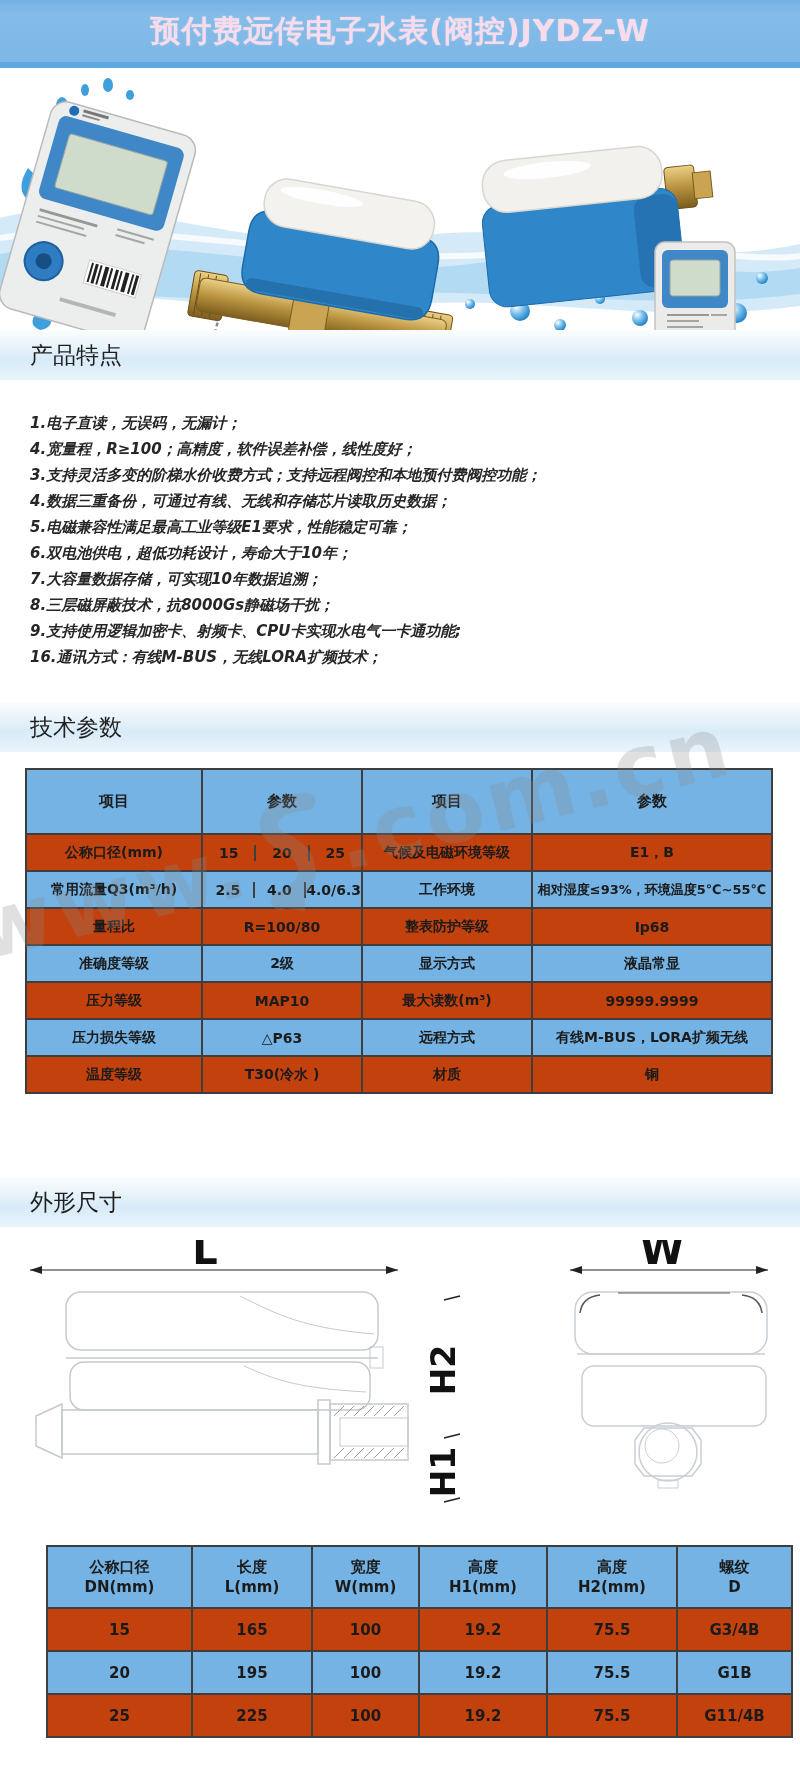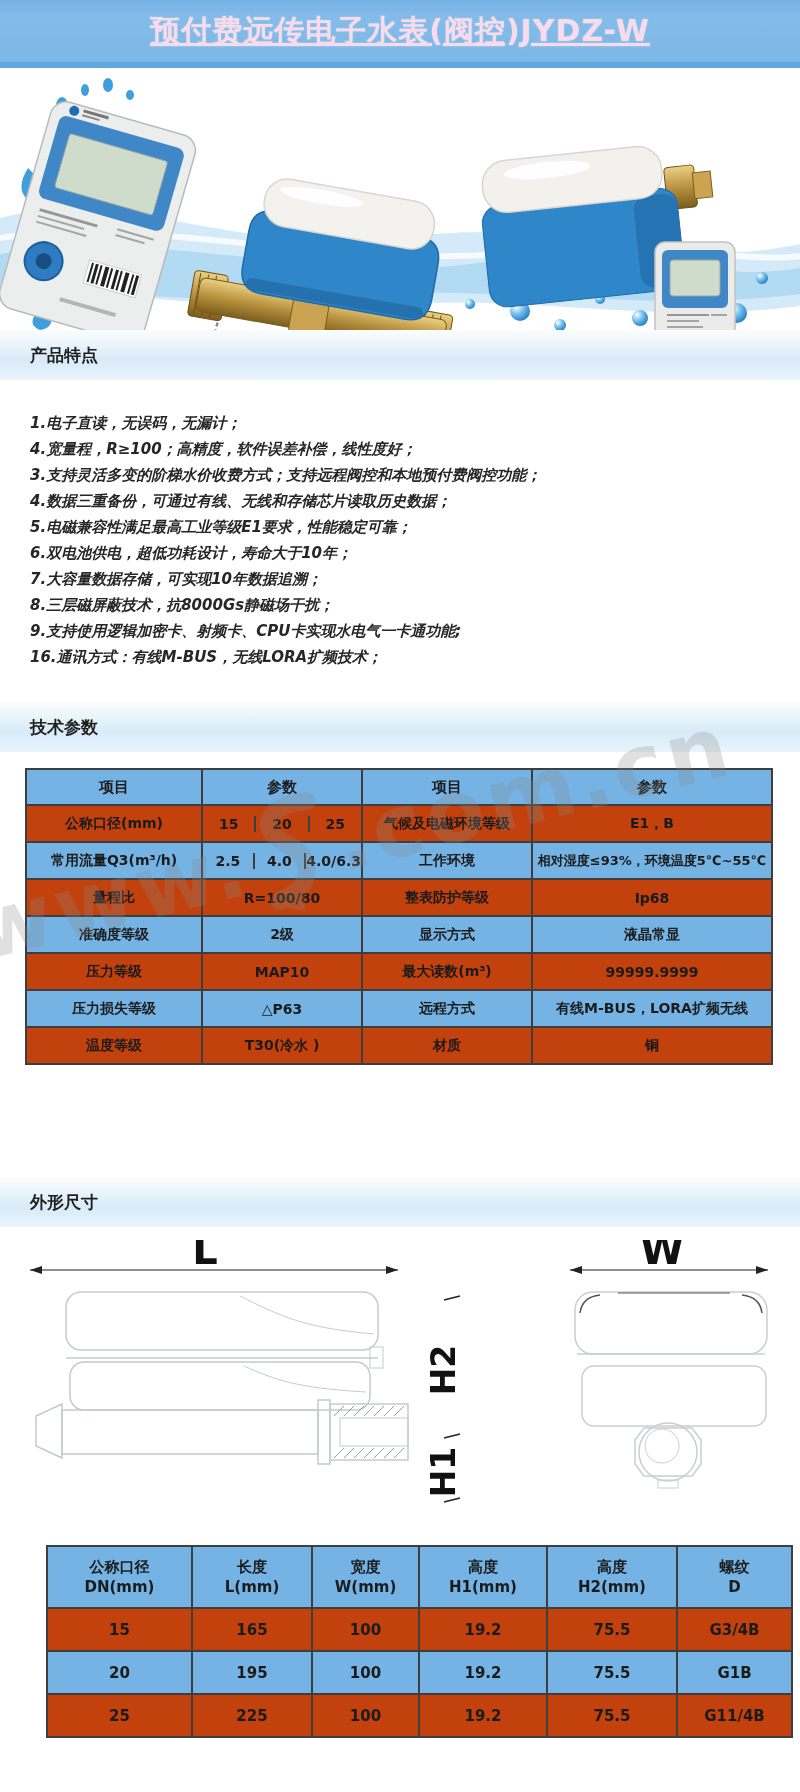--- a/index.html
+++ b/index.html
@@ -2,37 +2,37 @@
 <html><head>
 <meta charset="utf-8">
 <style>
   html,body{margin:0;padding:0;background:#fff;}
   #page{position:relative;width:800px;height:1792px;overflow:hidden;background:#fff;
         font-family:"DejaVu Sans","Liberation Sans",sans-serif;}
   
   .banner{position:absolute;top:0;left:0;width:800px;height:62px;
           background:linear-gradient(180deg,#74b2e4 0%,#84bce9 25%,#7db7e6 100%);}
   .banner h1{margin:0;line-height:62px;text-align:center;font-size:30px;font-weight:bold;
-             color:#f8dcec;letter-spacing:1px;text-shadow:0 0 2px rgba(255,255,255,.35);text-decoration:underline;}
+             color:#f8dcec;letter-spacing:1px;text-shadow:0 0 2px rgba(255,255,255,.35);}
   .banner-edge{position:absolute;top:62px;left:0;width:800px;height:6px;background:#60a9de;}
   
   .hero{position:absolute;top:68px;left:0;width:800px;height:262px;background:#fff;}
   
   .band{position:absolute;left:0;width:800px;height:50px;
         background:linear-gradient(180deg,#fbfdfe 0%,#d8ebf8 60%,#e9f4fb 100%);}
-  .band span{display:block;padding-left:30px;line-height:50px;font-size:17px;font-weight:bold;color:#1f1f1f;}
+  .band span{display:block;padding-left:30px;line-height:50px;font-size:23px;font-weight:normal;color:#1f1f1f;}
   .band-features{top:330px}.band-specs{top:702px}.band-dims{top:1177px}
   
   .features{position:absolute;top:410px;left:30px;width:740px;}
   .feat{font-size:15px;font-weight:600;color:#262626;line-height:26px;white-space:nowrap;font-style:italic;}
   
   table{border-collapse:collapse;table-layout:fixed;}
   .spec-table{position:absolute;top:768px;left:25px;width:746px;font-size:14px;font-weight:600;color:#1b1b1b;}
   .spec-table td,.spec-table th{border:2px solid #3e3e3e;text-align:center;vertical-align:middle;padding:0;font-weight:600;}
-  .spec-table tr.hdr{height:36px;font-size:15px;}
+  .spec-table tr.hdr{height:65px;font-size:15px;}
   .spec-table tr.r{height:37px;}
   .blue{background:#74b3e4;} .white{background:#c2410c;}
   .split{display:flex;width:100%;height:100%;align-items:stretch;}
   .split i{flex:1;font-style:normal;display:flex;align-items:center;justify-content:center;}
   .split i + i{border-left:2px solid #3e3e3e;}
   .dims-table{position:absolute;top:1545px;left:46px;width:745px;font-size:15px;font-weight:600;color:#1b1b1b;}
   .dims-table td,.dims-table th{border:2px solid #3e3e3e;text-align:center;vertical-align:middle;padding:0;font-weight:600;}
   .dims-table tr.hdr{height:62px;}
   .dims-table tr.r{height:43px;}
   .hdr2 div{line-height:1.35;}

